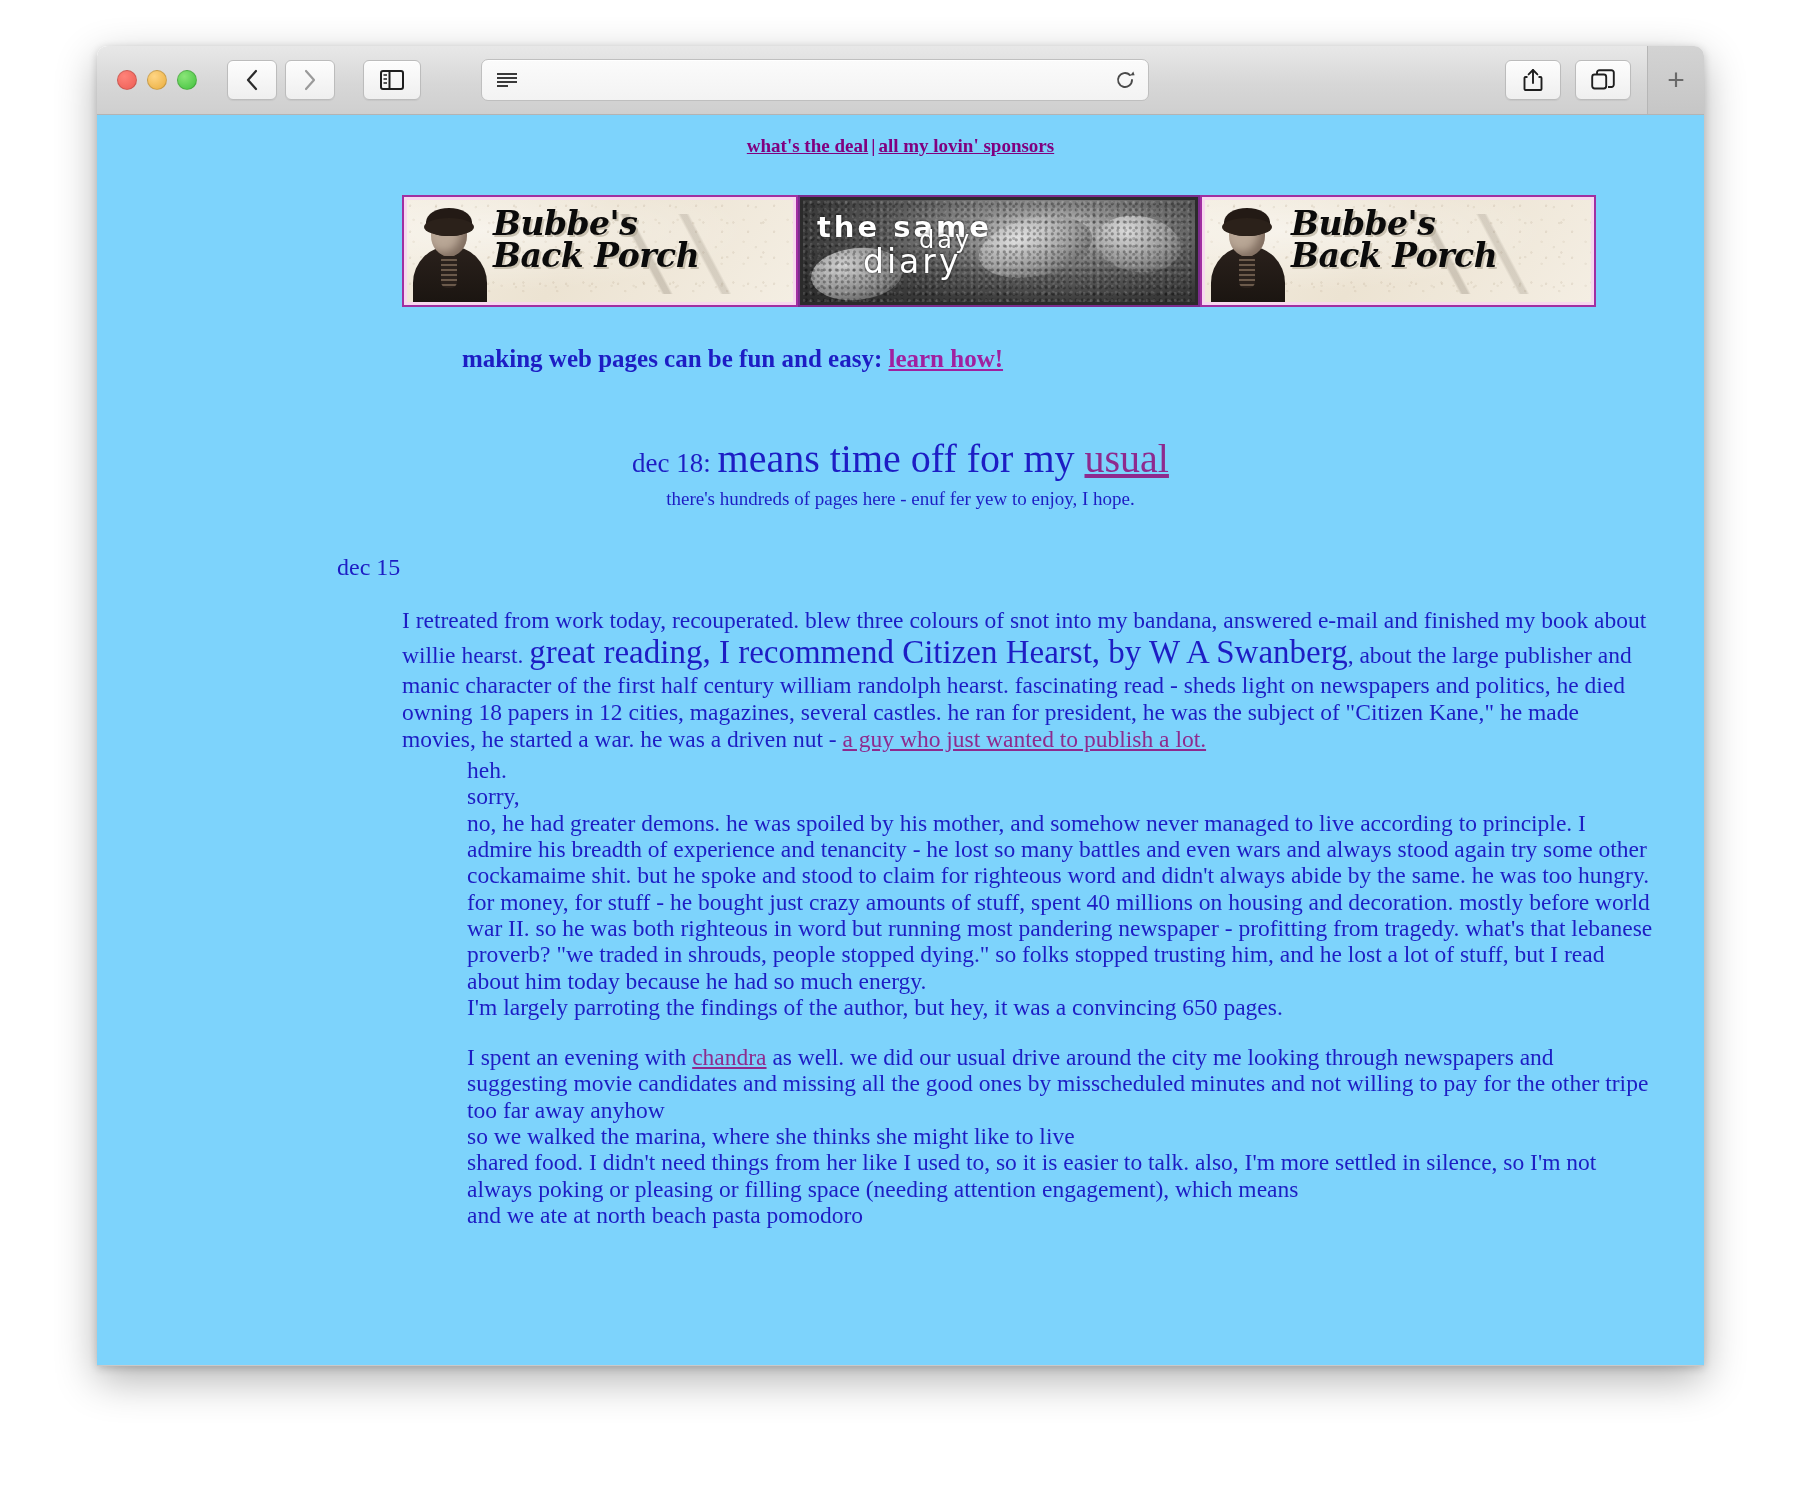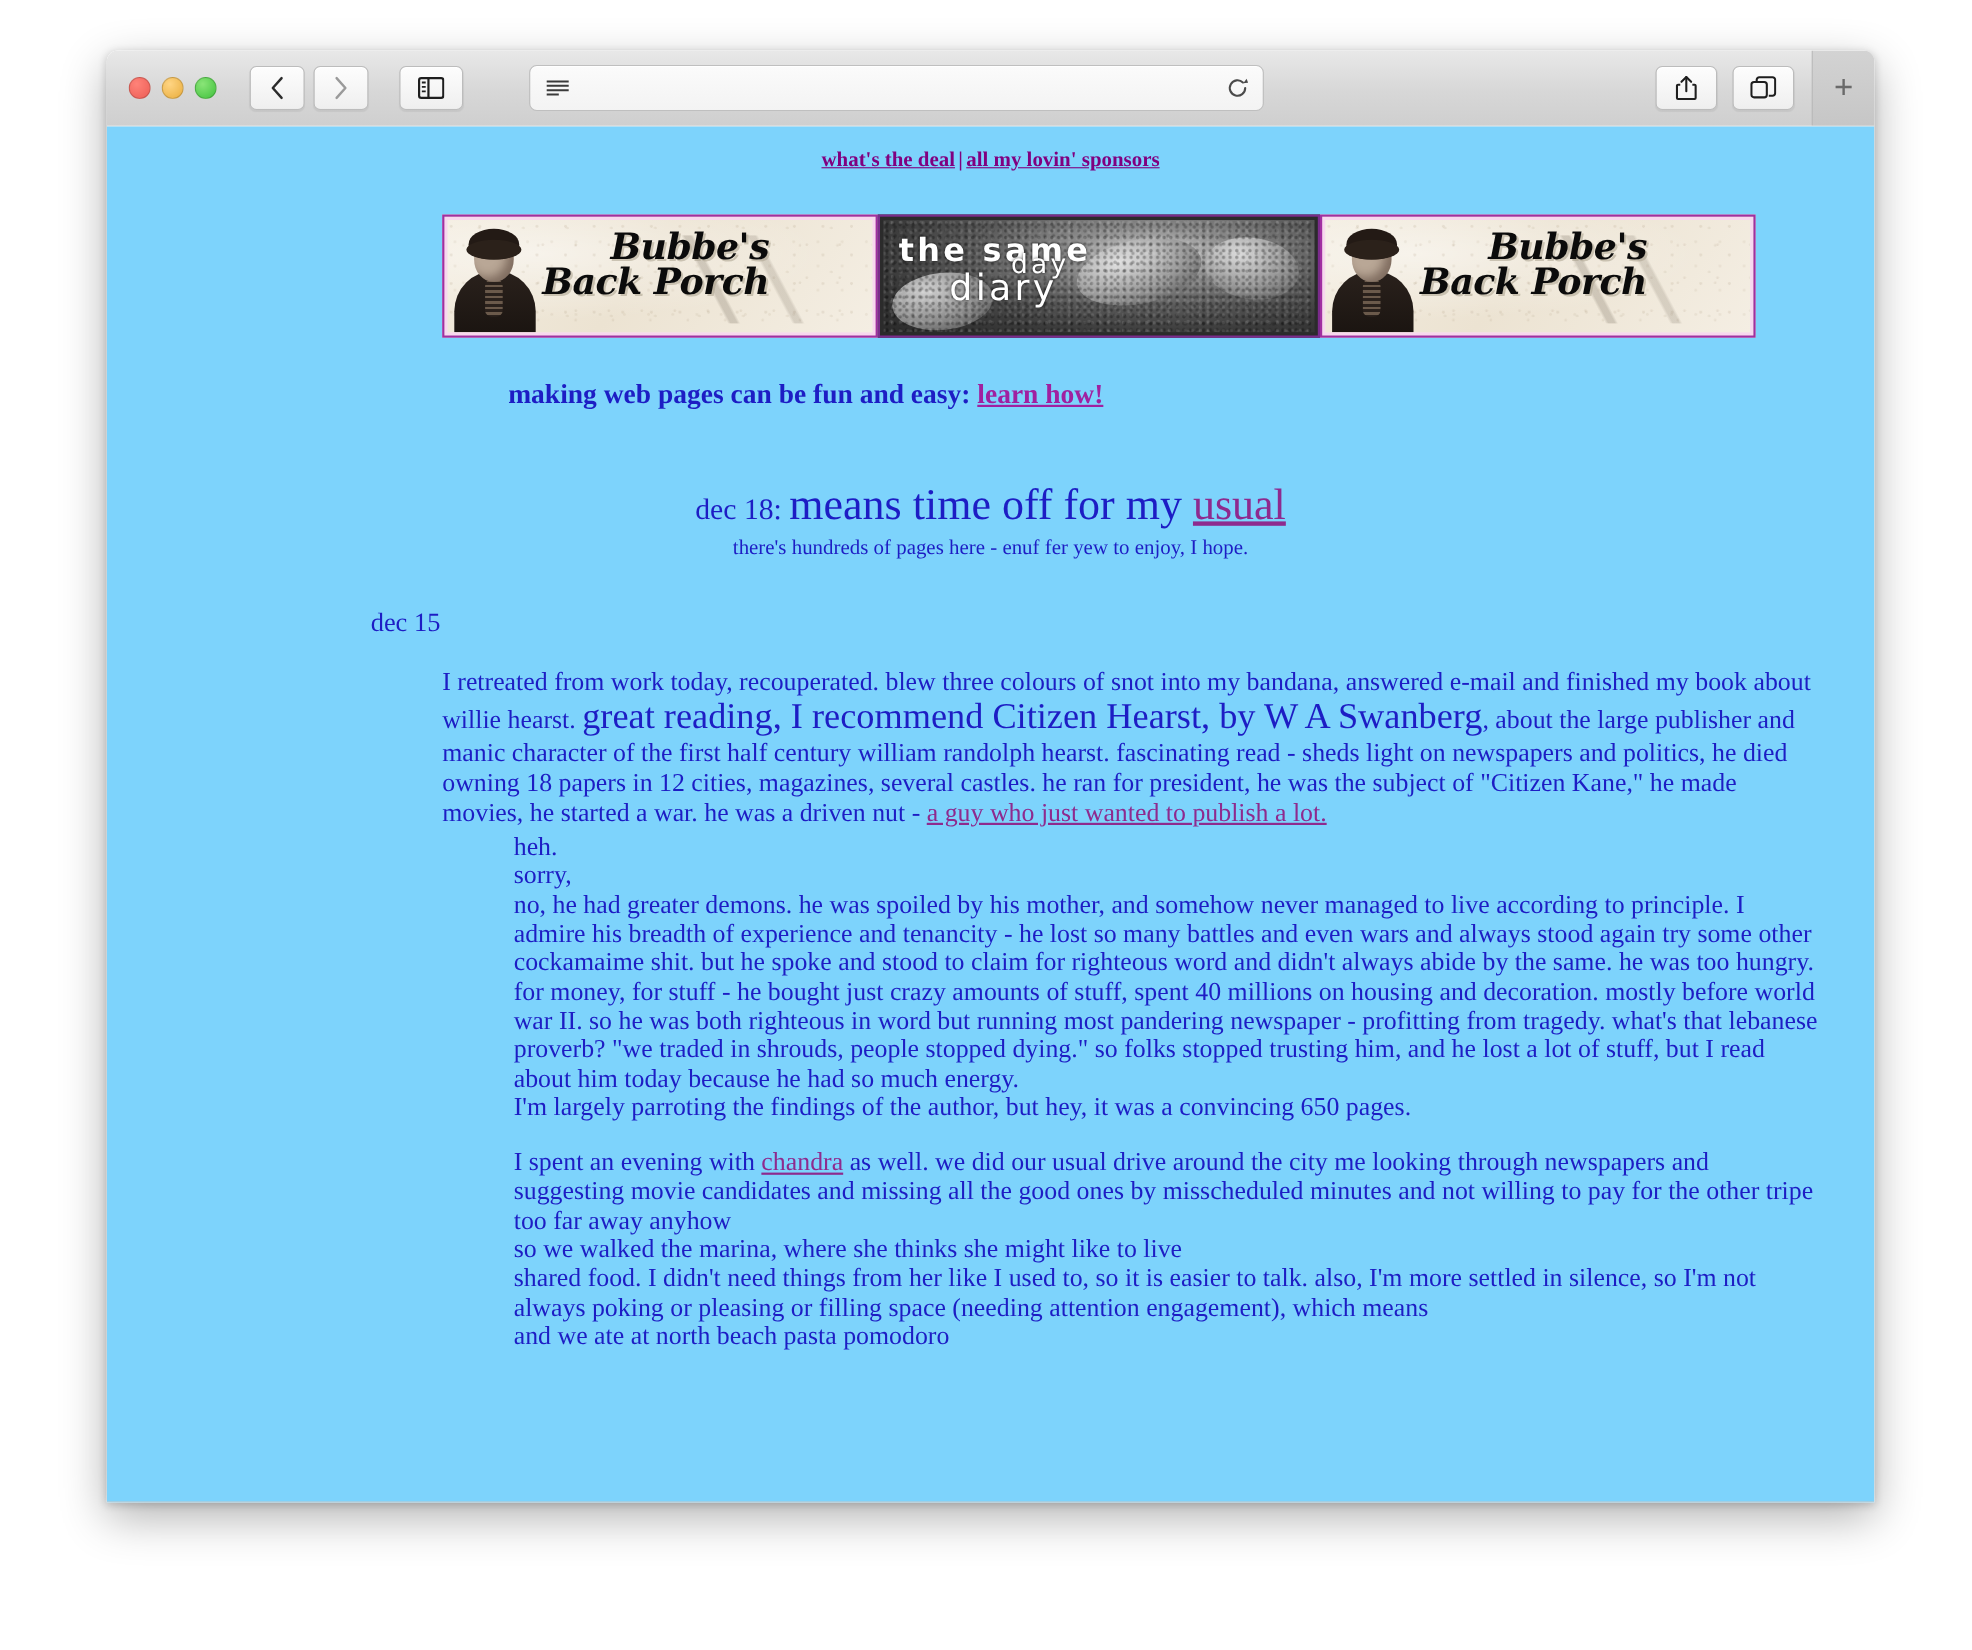--- a/index.html
+++ b/index.html
@@ -139,21 +139,20 @@
     color: #800080;
     text-decoration: underline;
   }
   #topnav .sep { text-decoration: none; padding: 0 3px; }
 
   #banner-row {
     display: flex;
     justify-content: flex-start;
     padding-left: 305px;
     margin-top: 38px;
-    text-align: right;
   }
 
   .banner {
     position: relative;
     width: 392px;
     height: 108px;
     overflow: hidden;
     flex: none;
   }
   .banner.bubbe {

